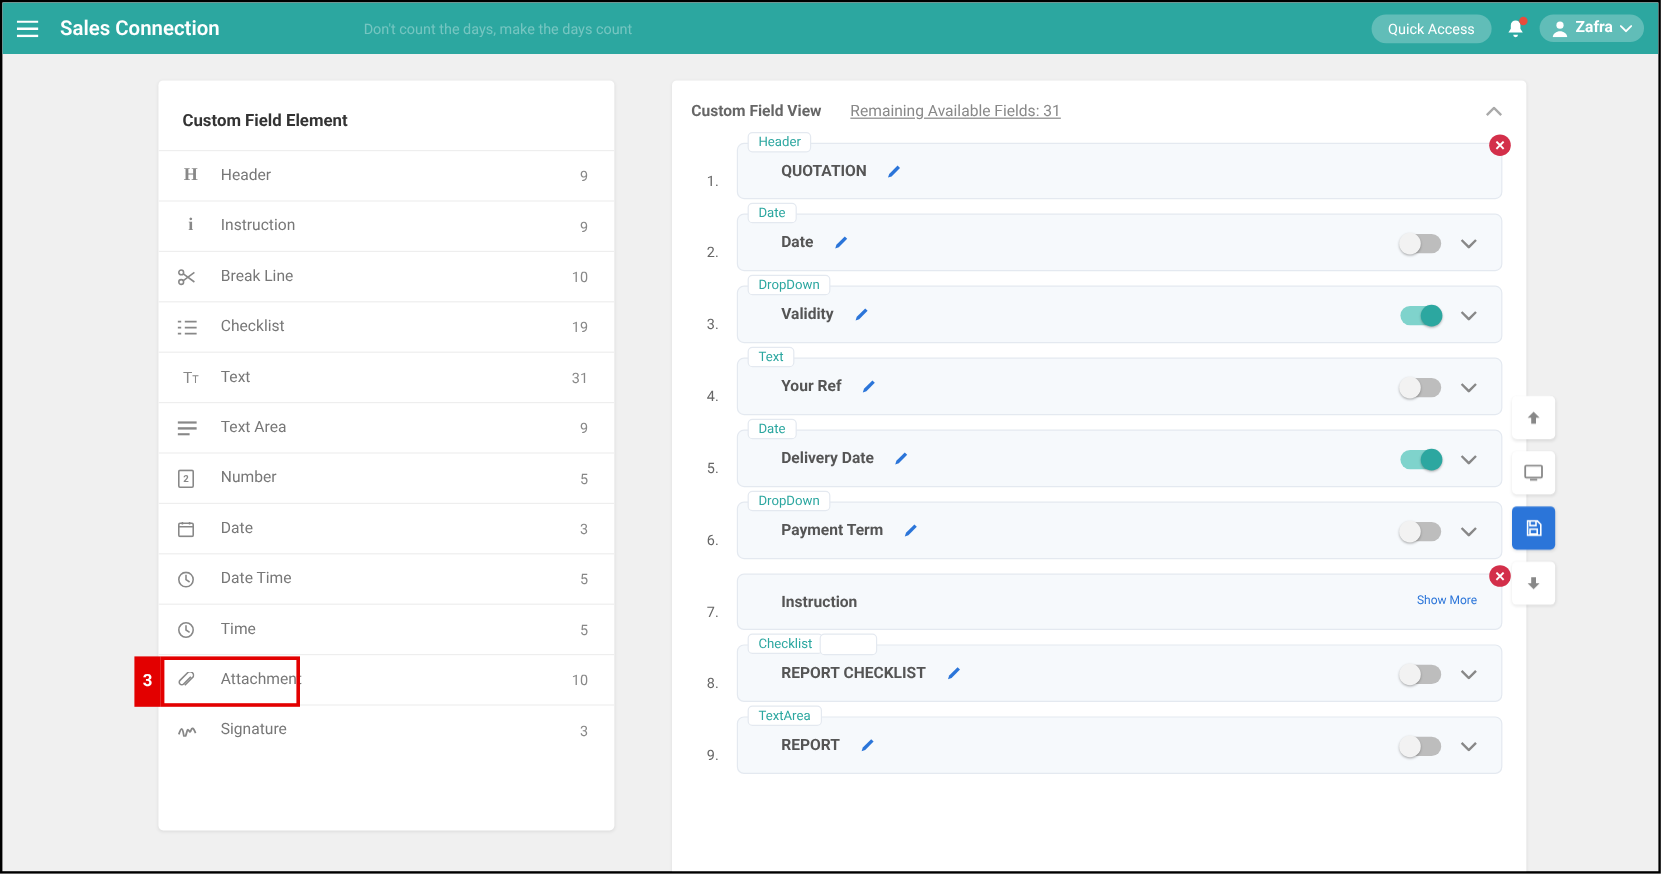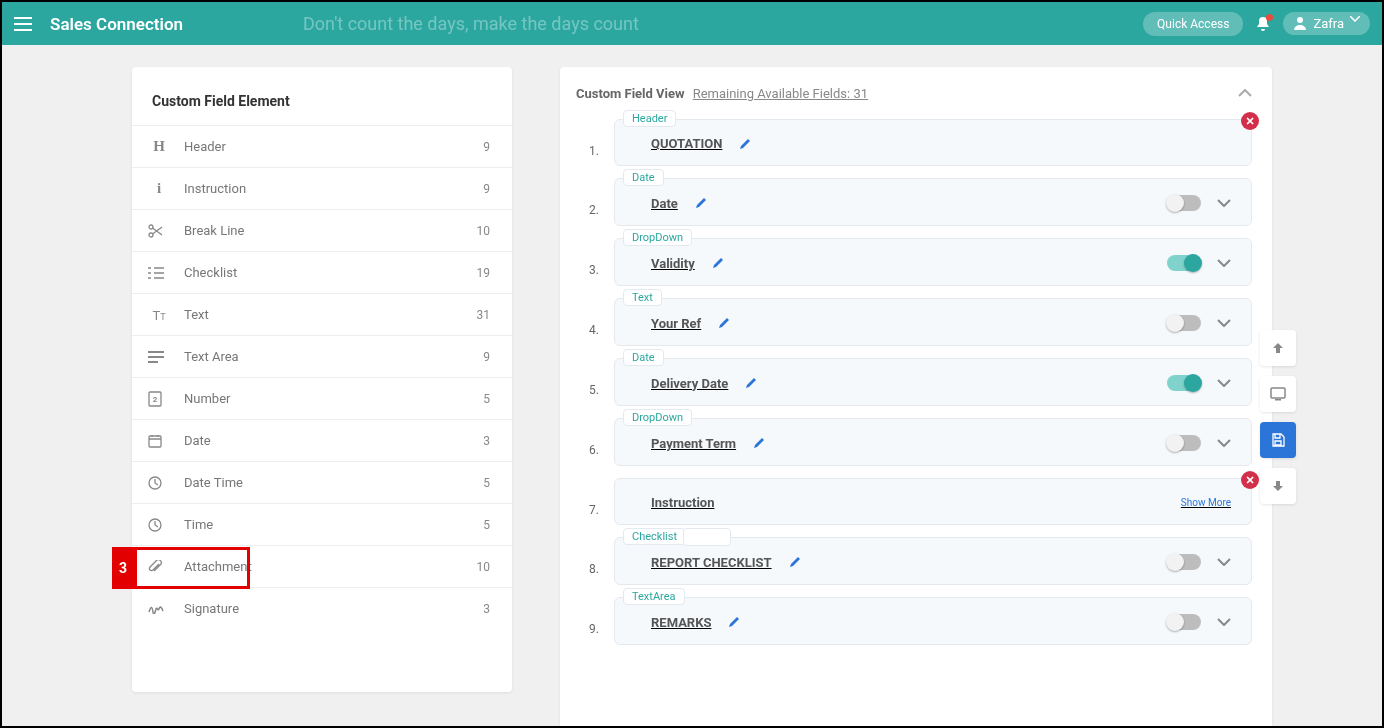--- a/index.html
+++ b/index.html
@@ -19,43 +19,44 @@
   align-items: center;
   padding: 0 12px;
   color: #fff;
 }
 .topbar .hamburger { margin-right: 18px; cursor: pointer; }
 .topbar .brand { font-size: 17px; font-weight: 600; }
 .topbar .quote {
   flex: 0 0 auto;
   margin-left: 120px;
   color: rgba(255,255,255,0.35);
-  font-size: 18px;
+  font-size: 12px;
 }
 .topbar .spacer { flex: 1; }
 .topbar .quick-access {
   background: rgba(255,255,255,0.25);
   border-radius: 14px;
   padding: 5px 14px;
   font-size: 12px;
   margin-right: 12px;
   cursor: pointer;
 }
 .topbar .bell { position: relative; margin-right: 12px; cursor: pointer; }
 .topbar .bell-dot {
   position: absolute; top: -2px; right: -2px;
   width: 7px; height: 7px; background: #e74c3c; border-radius: 50%;
 }
 .topbar .user-chip {
   background: rgba(255,255,255,0.25);
   border-radius: 14px;
   padding: 4px 10px;
-  display: flex; gap: 6px;
+  display: flex; align-items: center; gap: 6px;
   font-size: 13px;
   cursor: pointer;
+  font-weight: bold;
 }
 .content {
   display: flex;
   padding: 22px 110px 0 130px;
   gap: 48px;
   height: calc(100% - 43px);
   overflow: hidden;
 }
 .panel-left {
   width: 380px;
@@ -111,20 +112,21 @@
   border-radius: 4px;
   box-shadow: 0 1px 3px rgba(0,0,0,0.08);
   height: 665px;
   padding: 0 20px 0 14px;
   overflow: hidden;
 }
 .cfv-header {
   height: 52px; display: flex; align-items: center;
   color: #666; font-size: 13px; font-weight: 700;
   padding-left: 2px;
+  gap: 16px;
 }
 .cfv-header .remain {
   font-weight: 400; color: #888;
   text-decoration: underline;
   margin-left: 8px;
 }
 .cfv-header .collapse {
   margin-left: auto; color: #aaa; cursor: pointer;
 }
 .field-row {
@@ -157,21 +159,21 @@
 .type-tag.alt {
   left: 68px;
   width: 48px;
   height: 18px;
   background: #fff;
   border-color: #e4e9f0;
   padding: 0;
 }
 .row-inner {
   padding: 16px 20px 14px 36px;
-  display: flex; align-items: center; text-decoration: underline;
+  display: flex; 
 }
 .row-title {
   font-size: 13px; font-weight: 700; color: #555;
 }
 .edit-ico { color: #2b75d9; margin-left: 16px; cursor: pointer; }
 .row-right { margin-left: auto; display: flex; align-items: center; gap: 16px; }
 .show-more { color: #2b75d9; font-size: 10px; margin-left: auto; cursor: pointer; }
 .toggle {
   width: 34px; height: 16px; border-radius: 10px;
   background: #bdbdbd; position: relative; cursor: pointer;
@@ -527,21 +529,21 @@
                 </span>
               </div>
             </div>
           </div>
         </div>
         <div class="field-row">
           <div class="row-num">9.</div>
           <div class="row-body" style="">
             <div class="type-tag">TextArea</div>
             <div class="row-inner">
-              <span class="row-title">REMARKS</span>
+              <span class="row-title">REPORT</span>
               <span class="edit-ico">
                 <svg width="14" height="14" viewBox="0 0 14 14">
                   <path d="M2 12l1-3 7-7 2 2-7 7-3 1z" fill="#2b75d9"></path>
                 </svg>
               </span>
               <div class="row-right">
                 <div class="toggle ">
                   <div class="knob"></div>
                 </div>
                 <span class="expand-caret">

